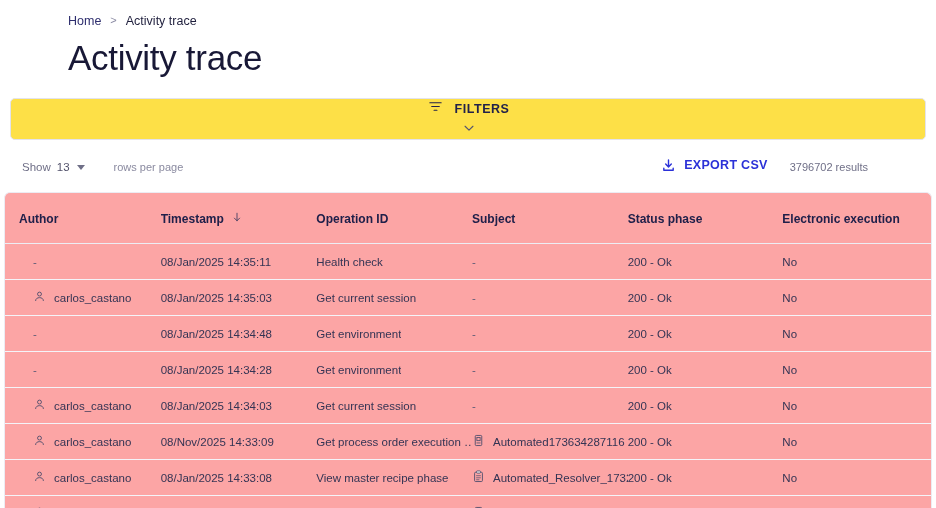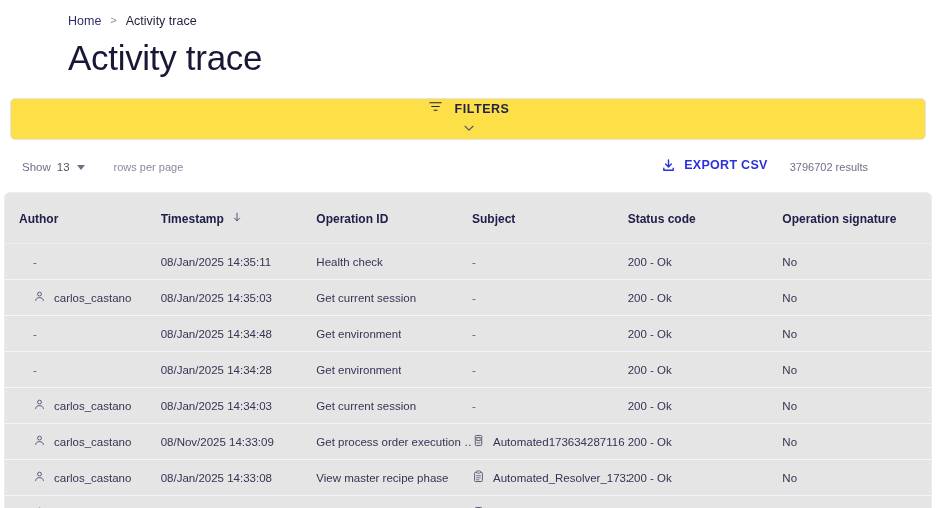--- a/index.html
+++ b/index.html
@@ -90,21 +90,21 @@
     background: none; border: none;
     font-family: inherit;
   }
   .results-count { font-size: 11px; color: #6f6f87; }
 
   
   .table-card {
     position: absolute;
     left: 4px; top: 192px;
     width: 928px; height: 316px;
-    background: #e5e5e5;
+    background: #fca5a5;
     border: 1px solid #ececf3;
     border-bottom: none;
     border-radius: 6px 6px 0 0;
     overflow: hidden;
   }
   table { width: 100%; border-collapse: collapse; table-layout: fixed; }
   thead th {
     text-align: left;
     font-size: 12px;
     font-weight: 700;
@@ -213,26 +213,26 @@
                 <span>Operation ID</span>
               </div>
           </th>
           <th class="col-subject">
             <div class="th-inner">
                 <span>Subject</span>
               </div>
           </th>
           <th class="col-status">
             <div class="th-inner">
-                <span>Status code</span>
+                <span>Status phase</span>
               </div>
           </th>
           <th class="col-sig">
             <div class="th-inner">
-                <span>Operation signature</span>
+                <span>Electronic execution</span>
               </div>
           </th>
         </tr>
       </thead>
       <tbody id="tbody">
           <tr>
             <td class="col-author">
               <div class="cell">
                 <span class="cell-text dash">-</span>
               </div>

